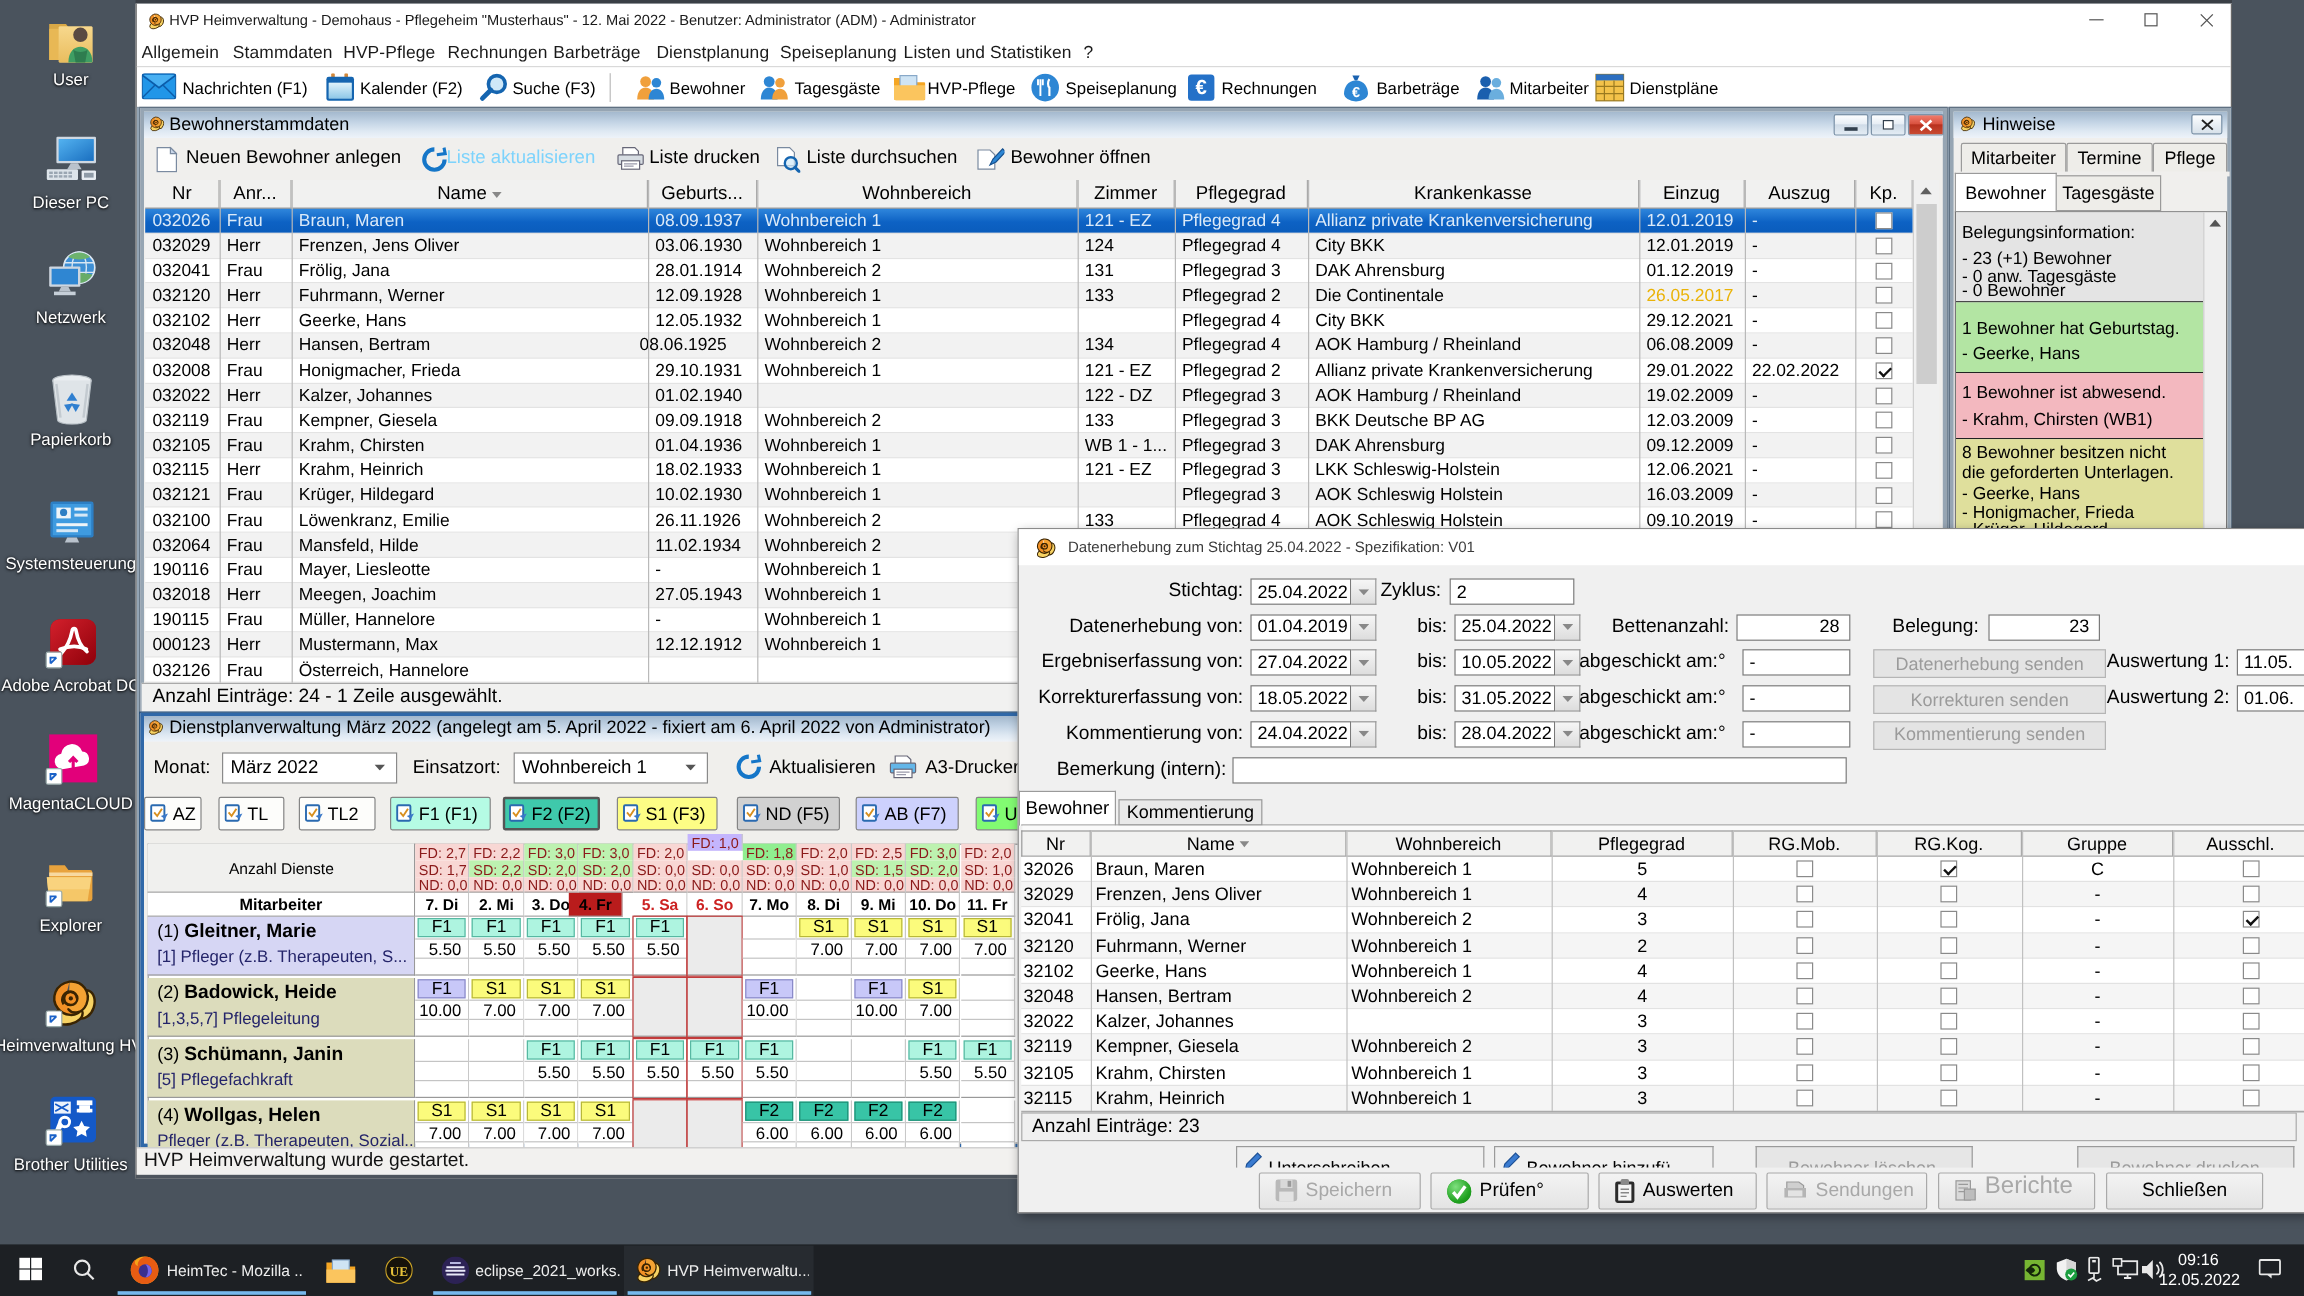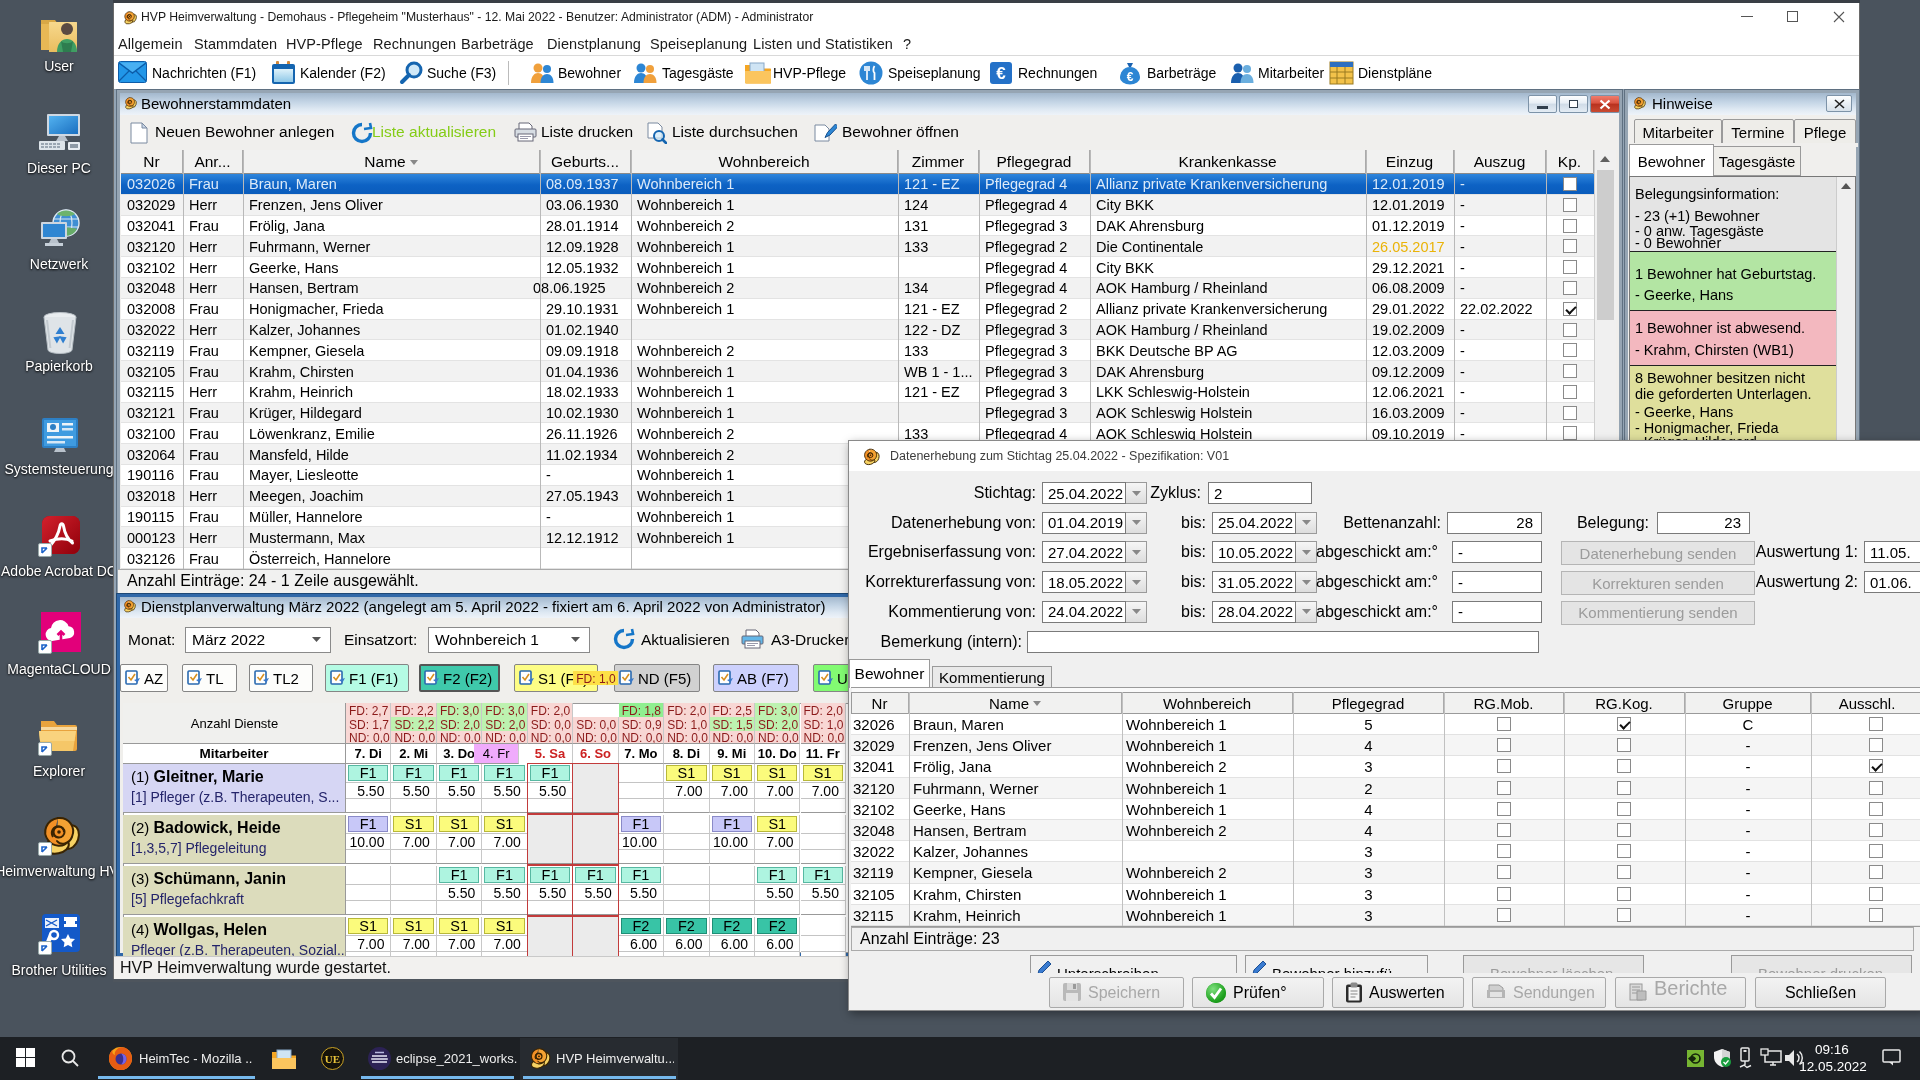--- a/index.html
+++ b/index.html
@@ -370,21 +370,21 @@
     </svg>
   </div>
 <div class="a vc txt" style="left:155px;top:114px;width:190px;height:35px;z-index:4;font-size:15.5px;color:#000">Neuen Bewohner anlegen</div>
 <div class="a" style="left:351px;top:122px;width:26px;height:23px;z-index:4">
     <svg width="22" height="22">
       <path d="M11 2.5 a8.5 8.5 0 1 0 8.5 8.5" fill="none" stroke="#1576c8" stroke-width="3.4"></path>
       <path d="M19.5 11 L19.5 2.5" fill="none" stroke="none"></path>
       <path d="M13 7 l7 -1 l-1 -5" fill="none" stroke="#1576c8" stroke-width="2.6"></path>
     </svg>
   </div>
-<div class="a vc txt" style="left:372px;top:114px;width:190px;height:35px;z-index:4;font-size:15.5px;color:#84cc16">Liste aktualisieren</div>
+<div class="a vc txt" style="left:372px;top:114px;width:190px;height:35px;z-index:4;font-size:15.5px;color:#7dd3fc">Liste aktualisieren</div>
 <div class="a" style="left:514px;top:122px;width:26px;height:23px;z-index:4">
     <svg width="23" height="20">
       <path d="M5 7 V1 h10 l3 3 v3" fill="#fff" stroke="#667"></path>
       <rect x="1" y="7" width="21" height="8" rx="1" fill="#d7dde3" stroke="#667"></rect>
       <rect x="4" y="12" width="15" height="7" fill="#fff" stroke="#667"></rect>
       <path d="M6 14.5 h11 M6 16.5 h8" stroke="#99a" stroke-width="1"></path>
     </svg>
   </div>
 <div class="a vc txt" style="left:541px;top:114px;width:190px;height:35px;z-index:4;font-size:15.5px;color:#000">Liste drucken</div>
 <div class="a" style="left:647px;top:122px;width:26px;height:23px;z-index:4">
@@ -854,21 +854,21 @@
 <div class="a txt" style="left:391.45px;top:731px;width:45.45px;height:13px;z-index:4;background:#f8d7d4;font-size:12px;color:#8b1a1a;padding:0 0 0 3px;border-right:1px solid #c8c8c8;border-bottom:1px solid #999">ND: 0,0</div>
 <div class="a txt" style="left:436.9px;top:703px;width:45.45px;height:14px;z-index:4;background:#bdf2b0;font-size:12px;color:#8b1a1a;padding:1px 0 0 3px;border-right:1px solid #c8c8c8">FD: 3,0</div>
 <div class="a txt" style="left:436.9px;top:717px;width:45.45px;height:14px;z-index:4;background:#bdf2b0;font-size:12px;color:#8b1a1a;padding:1px 0 0 3px;border-right:1px solid #c8c8c8">SD: 2,0</div>
 <div class="a txt" style="left:436.9px;top:731px;width:45.45px;height:13px;z-index:4;background:#f8d7d4;font-size:12px;color:#8b1a1a;padding:0 0 0 3px;border-right:1px solid #c8c8c8;border-bottom:1px solid #999">ND: 0,0</div>
 <div class="a txt" style="left:482.35px;top:703px;width:45.45px;height:14px;z-index:4;background:#bdf2b0;font-size:12px;color:#8b1a1a;padding:1px 0 0 3px;border-right:1px solid #c8c8c8">FD: 3,0</div>
 <div class="a txt" style="left:482.35px;top:717px;width:45.45px;height:14px;z-index:4;background:#bdf2b0;font-size:12px;color:#8b1a1a;padding:1px 0 0 3px;border-right:1px solid #c8c8c8">SD: 2,0</div>
 <div class="a txt" style="left:482.35px;top:731px;width:45.45px;height:13px;z-index:4;background:#f8d7d4;font-size:12px;color:#8b1a1a;padding:0 0 0 3px;border-right:1px solid #c8c8c8;border-bottom:1px solid #999">ND: 0,0</div>
 <div class="a txt" style="left:527.8px;top:703px;width:45.45px;height:14px;z-index:4;background:#f8d7d4;font-size:12px;color:#8b1a1a;padding:1px 0 0 3px;border-right:1px solid #c8c8c8">FD: 2,0</div>
 <div class="a txt" style="left:527.8px;top:717px;width:45.45px;height:14px;z-index:4;background:#f8d7d4;font-size:12px;color:#8b1a1a;padding:1px 0 0 3px;border-right:1px solid #c8c8c8">SD: 0,0</div>
 <div class="a txt" style="left:527.8px;top:731px;width:45.45px;height:13px;z-index:4;background:#f8d7d4;font-size:12px;color:#8b1a1a;padding:0 0 0 3px;border-right:1px solid #c8c8c8;border-bottom:1px solid #999">ND: 0,0</div>
-<div class="a txt" style="left:573.25px;top:671px;width:45.45px;height:14px;z-index:4;background:#fde047;font-size:12px;color:#8b1a1a;padding:1px 0 0 3px;border-right:1px solid #c8c8c8">FD: 1,0</div>
+<div class="a txt" style="left:573.25px;top:695px;width:45.45px;height:14px;z-index:4;background:#c4b5fd;font-size:12px;color:#8b1a1a;padding:1px 0 0 3px;border-right:1px solid #c8c8c8">FD: 1,0</div>
 <div class="a txt" style="left:573.25px;top:717px;width:45.45px;height:14px;z-index:4;background:#f8d7d4;font-size:12px;color:#8b1a1a;padding:1px 0 0 3px;border-right:1px solid #c8c8c8">SD: 0,0</div>
 <div class="a txt" style="left:573.25px;top:731px;width:45.45px;height:13px;z-index:4;background:#f8d7d4;font-size:12px;color:#8b1a1a;padding:0 0 0 3px;border-right:1px solid #c8c8c8;border-bottom:1px solid #999">ND: 0,0</div>
 <div class="a txt" style="left:618.7px;top:703px;width:45.45px;height:14px;z-index:4;background:#90ee90;font-size:12px;color:#8b1a1a;padding:1px 0 0 3px;border-right:1px solid #c8c8c8">FD: 1,8</div>
 <div class="a txt" style="left:618.7px;top:717px;width:45.45px;height:14px;z-index:4;background:#f8d7d4;font-size:12px;color:#8b1a1a;padding:1px 0 0 3px;border-right:1px solid #c8c8c8">SD: 0,9</div>
 <div class="a txt" style="left:618.7px;top:731px;width:45.45px;height:13px;z-index:4;background:#f8d7d4;font-size:12px;color:#8b1a1a;padding:0 0 0 3px;border-right:1px solid #c8c8c8;border-bottom:1px solid #999">ND: 0,0</div>
 <div class="a txt" style="left:664.15px;top:703px;width:45.45px;height:14px;z-index:4;background:#f8d7d4;font-size:12px;color:#8b1a1a;padding:1px 0 0 3px;border-right:1px solid #c8c8c8">FD: 2,0</div>
 <div class="a txt" style="left:664.15px;top:717px;width:45.45px;height:14px;z-index:4;background:#f8d7d4;font-size:12px;color:#8b1a1a;padding:1px 0 0 3px;border-right:1px solid #c8c8c8">SD: 1,0</div>
 <div class="a txt" style="left:664.15px;top:731px;width:45.45px;height:13px;z-index:4;background:#f8d7d4;font-size:12px;color:#8b1a1a;padding:0 0 0 3px;border-right:1px solid #c8c8c8;border-bottom:1px solid #999">ND: 0,0</div>
 <div class="a txt" style="left:709.6px;top:703px;width:45.45px;height:14px;z-index:4;background:#f8d7d4;font-size:12px;color:#8b1a1a;padding:1px 0 0 3px;border-right:1px solid #c8c8c8">FD: 2,5</div>
 <div class="a txt" style="left:709.6px;top:717px;width:45.45px;height:14px;z-index:4;background:#bdf2b0;font-size:12px;color:#8b1a1a;padding:1px 0 0 3px;border-right:1px solid #c8c8c8">SD: 1,5</div>
@@ -876,21 +876,21 @@
 <div class="a txt" style="left:755.05px;top:703px;width:45.45px;height:14px;z-index:4;background:#bdf2b0;font-size:12px;color:#8b1a1a;padding:1px 0 0 3px;border-right:1px solid #c8c8c8">FD: 3,0</div>
 <div class="a txt" style="left:755.05px;top:717px;width:45.45px;height:14px;z-index:4;background:#bdf2b0;font-size:12px;color:#8b1a1a;padding:1px 0 0 3px;border-right:1px solid #c8c8c8">SD: 2,0</div>
 <div class="a txt" style="left:755.05px;top:731px;width:45.45px;height:13px;z-index:4;background:#f8d7d4;font-size:12px;color:#8b1a1a;padding:0 0 0 3px;border-right:1px solid #c8c8c8;border-bottom:1px solid #999">ND: 0,0</div>
 <div class="a txt" style="left:800.5px;top:703px;width:45.45px;height:14px;z-index:4;background:#f8d7d4;font-size:12px;color:#8b1a1a;padding:1px 0 0 3px;border-right:1px solid #c8c8c8">FD: 2,0</div>
 <div class="a txt" style="left:800.5px;top:717px;width:45.45px;height:14px;z-index:4;background:#f8d7d4;font-size:12px;color:#8b1a1a;padding:1px 0 0 3px;border-right:1px solid #c8c8c8">SD: 1,0</div>
 <div class="a txt" style="left:800.5px;top:731px;width:45.45px;height:13px;z-index:4;background:#f8d7d4;font-size:12px;color:#8b1a1a;padding:0 0 0 3px;border-right:1px solid #c8c8c8;border-bottom:1px solid #999">ND: 0,0</div>
 <div class="a cc txt" style="left:123px;top:744px;width:223px;height:20px;z-index:4;background:#fff;border-right:1px solid #999;border-bottom:1px solid #999;font-size:13.5px;font-weight:bold">Mitarbeiter</div>
 <div class="a cc txt" style="left:346.0px;top:744px;width:45.45px;height:20px;z-index:4;background:#fff;border-right:1px solid #c8c8c8;border-bottom:1px solid #999;font-size:13px;font-weight:bold;color:#000">7. Di</div>
 <div class="a cc txt" style="left:391.45px;top:744px;width:45.45px;height:20px;z-index:4;background:#fff;border-right:1px solid #c8c8c8;border-bottom:1px solid #999;font-size:13px;font-weight:bold;color:#000">2. Mi</div>
 <div class="a cc txt" style="left:436.9px;top:744px;width:45.45px;height:20px;z-index:4;background:#fff;border-right:1px solid #c8c8c8;border-bottom:1px solid #999;font-size:13px;font-weight:bold;color:#000">3. Do</div>
-<div class="a cc txt" style="left:474px;top:744px;width:45.45px;height:20px;z-index:4;background:#f0abfc;border-right:1px solid #c8c8c8;border-bottom:1px solid #999;font-size:13px;font-weight:normal;color:#000">4. Fr</div>
+<div class="a cc txt" style="left:474px;top:744px;width:45.45px;height:20px;z-index:4;background:#b91c1c;border-right:1px solid #c8c8c8;border-bottom:1px solid #999;font-size:13px;font-weight:bold;color:#000">4. Fr</div>
 <div class="a cc txt" style="left:527.8px;top:744px;width:45.45px;height:20px;z-index:4;background:#fff;border-right:1px solid #c8c8c8;border-bottom:1px solid #999;font-size:13px;font-weight:bold;color:#cc2222">5. Sa</div>
 <div class="a cc txt" style="left:573.25px;top:744px;width:45.45px;height:20px;z-index:4;background:#fff;border-right:1px solid #c8c8c8;border-bottom:1px solid #999;font-size:13px;font-weight:bold;color:#cc2222">6. So</div>
 <div class="a cc txt" style="left:618.7px;top:744px;width:45.45px;height:20px;z-index:4;background:#fff;border-right:1px solid #c8c8c8;border-bottom:1px solid #999;font-size:13px;font-weight:bold;color:#000">7. Mo</div>
 <div class="a cc txt" style="left:664.15px;top:744px;width:45.45px;height:20px;z-index:4;background:#fff;border-right:1px solid #c8c8c8;border-bottom:1px solid #999;font-size:13px;font-weight:bold;color:#000">8. Di</div>
 <div class="a cc txt" style="left:709.6px;top:744px;width:45.45px;height:20px;z-index:4;background:#fff;border-right:1px solid #c8c8c8;border-bottom:1px solid #999;font-size:13px;font-weight:bold;color:#000">9. Mi</div>
 <div class="a cc txt" style="left:755.05px;top:744px;width:45.45px;height:20px;z-index:4;background:#fff;border-right:1px solid #c8c8c8;border-bottom:1px solid #999;font-size:13px;font-weight:bold;color:#000">10. Do</div>
 <div class="a cc txt" style="left:800.5px;top:744px;width:45.45px;height:20px;z-index:4;background:#fff;border-right:1px solid #c8c8c8;border-bottom:1px solid #999;font-size:13px;font-weight:bold;color:#000">11. Fr</div>
 <div class="a" style="left:123px;top:764px;width:223px;height:49px;z-index:4;background:#d6d6f4;border-right:1px solid #999;border-bottom:1px solid #999"></div>
 <div class="a vc txt" style="left:131px;top:766px;width:213px;height:21px;z-index:4;font-size:15px">
     <span style="white-space:pre">(1) <b style="font-size:16px">Gleitner, Marie</b></span>

